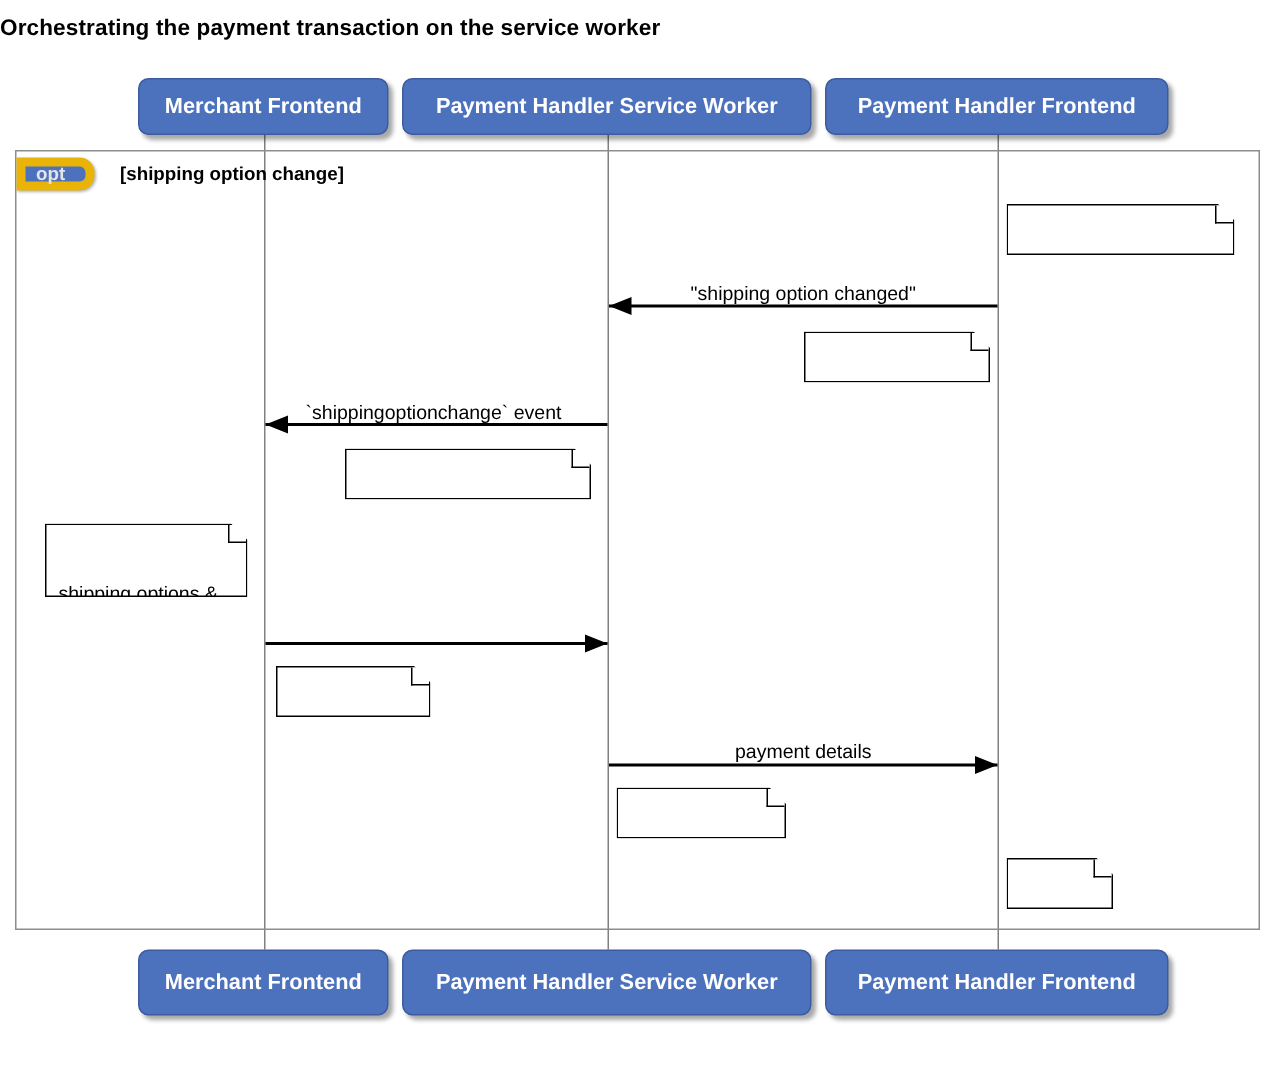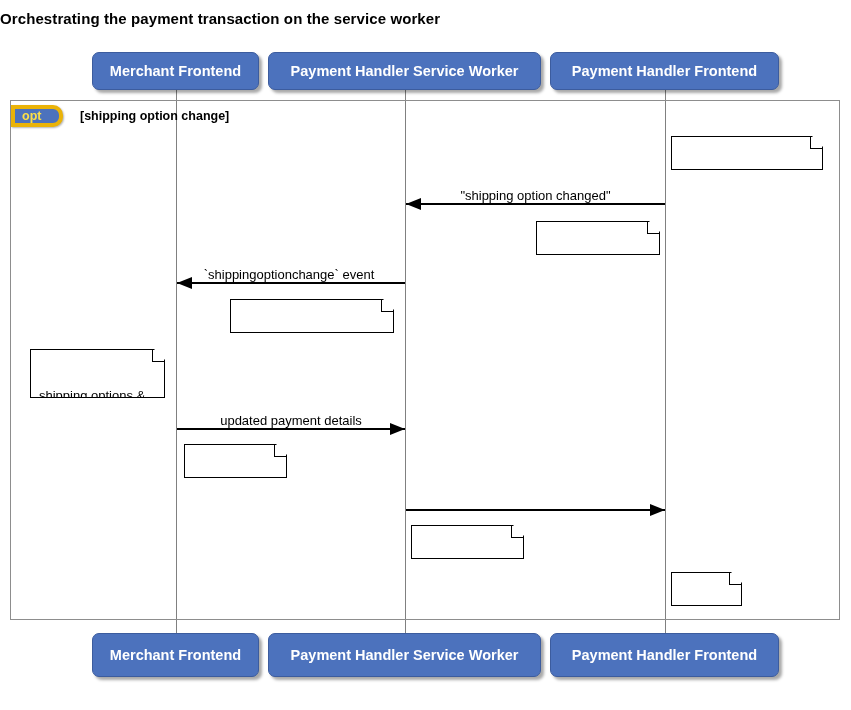--- a/index.html
+++ b/index.html
@@ -59,22 +59,22 @@
   .frag {
     position: absolute;
     box-sizing: border-box;
     border: 1px solid #8d8d8d;
     background: transparent;
   }
   .frag-tab {
     position: absolute;
     box-sizing: border-box;
     background: #4c72bd;
-    border: 4px solid #eab308;
-    color: #fde047;
+    border: 6px solid #eab308;
+    color: #e5e5e5;
     font-size: 12.5px;
     font-weight: bold;
     display: flex;
     align-items: center;
     padding-left: 7px;
     border-radius: 0 10px 10px 0;
     box-shadow: 1px 1px 2px rgba(0,0,0,0.30);
   }
   .frag-cond {
     position: absolute;
@@ -187,29 +187,29 @@
     <span class="note-inner">`.changeShippingOption()`</span>
     <span class="note-fold"></span>
   </div>
 
   <div class="note" style="left:30px; top:349px; width:135px; height:49px;">
     <span class="note-inner">shipping options &amp;
 total price change etc</span>
     <span class="note-fold"></span>
   </div>
 
-  <div class="msg-label" style="left:177px; top:413px; width:228px;">updated payment details</div>
   <div class="msg-line" style="left:177px; top:428px; width:228px;"></div>
   <div class="arrowhead arrow-right" style="left:390px; top:423px;"></div>
 
   <div class="note" style="left:184px; top:444px; width:103px; height:34px;">
     <span class="note-inner">`.updateWith()`</span>
     <span class="note-fold"></span>
   </div>
 
+  <div class="msg-label" style="left:406px; top:493px; width:259px;">payment details</div>
   <div class="msg-line" style="left:406px; top:509px; width:259px;"></div>
   <div class="arrowhead arrow-right" style="left:650px; top:504px;"></div>
 
   <div class="note" style="left:411px; top:525px; width:113px; height:34px;">
     <span class="note-inner">`.postMessage()`</span>
     <span class="note-fold"></span>
   </div>
 
   <div class="note" style="left:671px; top:572px; width:71px; height:34px;">
     <span class="note-inner">update UI</span>

